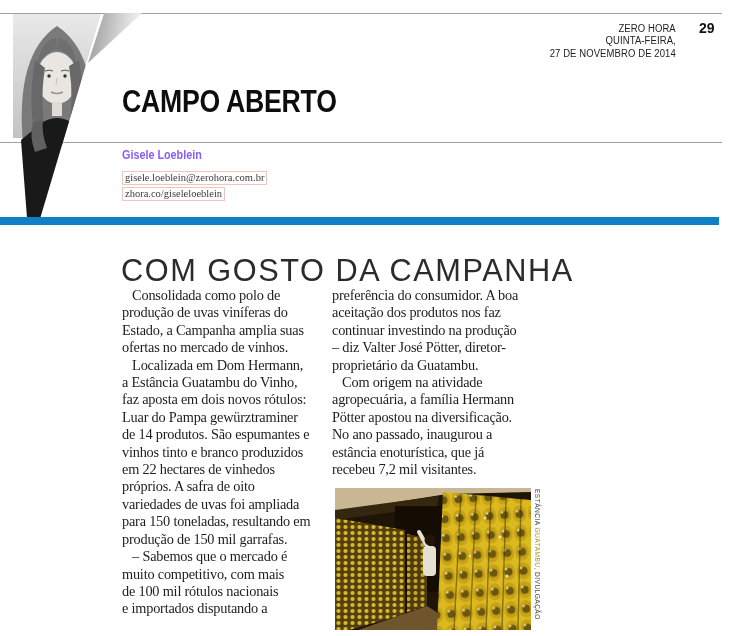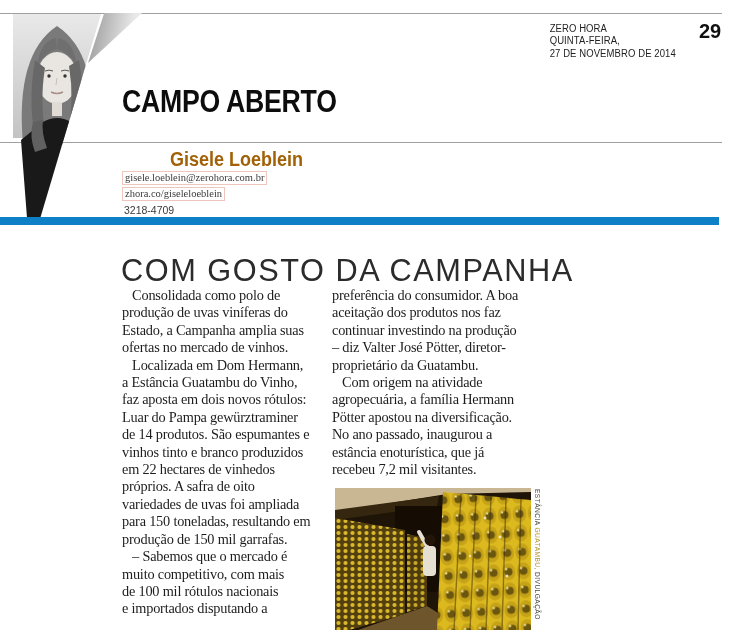--- a/index.html
+++ b/index.html
@@ -1,30 +1,30 @@
 <!DOCTYPE html>
 <html><head>
 <meta charset="utf-8">
 <style>
   html,body{margin:0;padding:0;background:#ffffff;}
   body{width:736px;height:636px;position:relative;overflow:hidden;
        font-family:"Liberation Sans",sans-serif;color:#1f1f1f;}
   .hairline{position:absolute;left:0;width:722px;height:1px;background:#9f9f9f;}
   .cond{display:inline-block;transform-origin:0 0;}
   
-  .masthead{position:absolute;top:23px;right:60px;
+  .masthead{position:absolute;top:23px;right:60px;text-align:right;
             font-size:10px;line-height:12.3px;color:#222;letter-spacing:.1px;}
   .masthead .cond{transform:scaleX(.95);transform-origin:100% 0;}
-  .pageno{position:absolute;left:699px;top:20px;font-size:20px;font-weight:bold;color:#111;}
+  .pageno{position:absolute;left:699px;top:20px;font-size:14px;font-weight:bold;color:#111;}
   
   .title{position:absolute;left:122px;top:84px;font-size:31px;font-weight:bold;
          letter-spacing:-.3px;color:#0d0d0d;white-space:nowrap;}
   .title .cond{transform:scaleX(.86);}
-  .author{position:absolute;left:122px;top:148px;font-size:20px;font-weight:bold;
-          color:#a16207;white-space:nowrap;margin-left:48px;}
+  .author{position:absolute;left:122px;top:148px;font-size:12px;font-weight:bold;
+          color:#8b5cf6;white-space:nowrap;}
   .author .cond{transform:scaleX(.9);}
   .contact{position:absolute;left:122px;top:171px;font-size:10.5px;color:#3a3a3a;}
   .contact .row{margin-bottom:2px;}
   .linkbox{display:inline-block;border:1px solid #eec6bd;padding:0 2px;line-height:12px;font-family:Liberation Serif, serif;}
   .plain{display:inline-block;padding:1px 2px;line-height:12px;}
   .bluebar{position:absolute;left:0;top:217px;width:719px;height:8px;background:#0e81c6;}
   
   .headline{position:absolute;left:121px;top:252px;font-size:32px;font-weight:400;
             color:#2b2b2b;letter-spacing:1.6px;white-space:nowrap;}
   .headline .cond{transform:scaleX(.96);}
@@ -93,21 +93,20 @@
 
 <div class="title">
   <span class="cond">CAMPO ABERTO</span>
 </div>
 <div class="author">
   <span class="cond">Gisele Loeblein</span>
 </div>
 <div class="contact">
   <div class="row"><span class="linkbox">gisele.loeblein@zerohora.com.br</span></div>
   <div class="row"><span class="linkbox">zhora.co/giseleloeblein</span></div>
-  <div class="row"><span class="plain">3218-4709</span></div>
 </div>
 <div class="bluebar"></div>
 
 <div class="headline">
   <span class="cond">COM GOSTO DA CAMPANHA</span>
 </div>
 
 <div id="col1" class="bodycol">
     <div class="line">   Consolidada como polo de</div>
     <div class="line">produção de uvas viníferas do</div>

